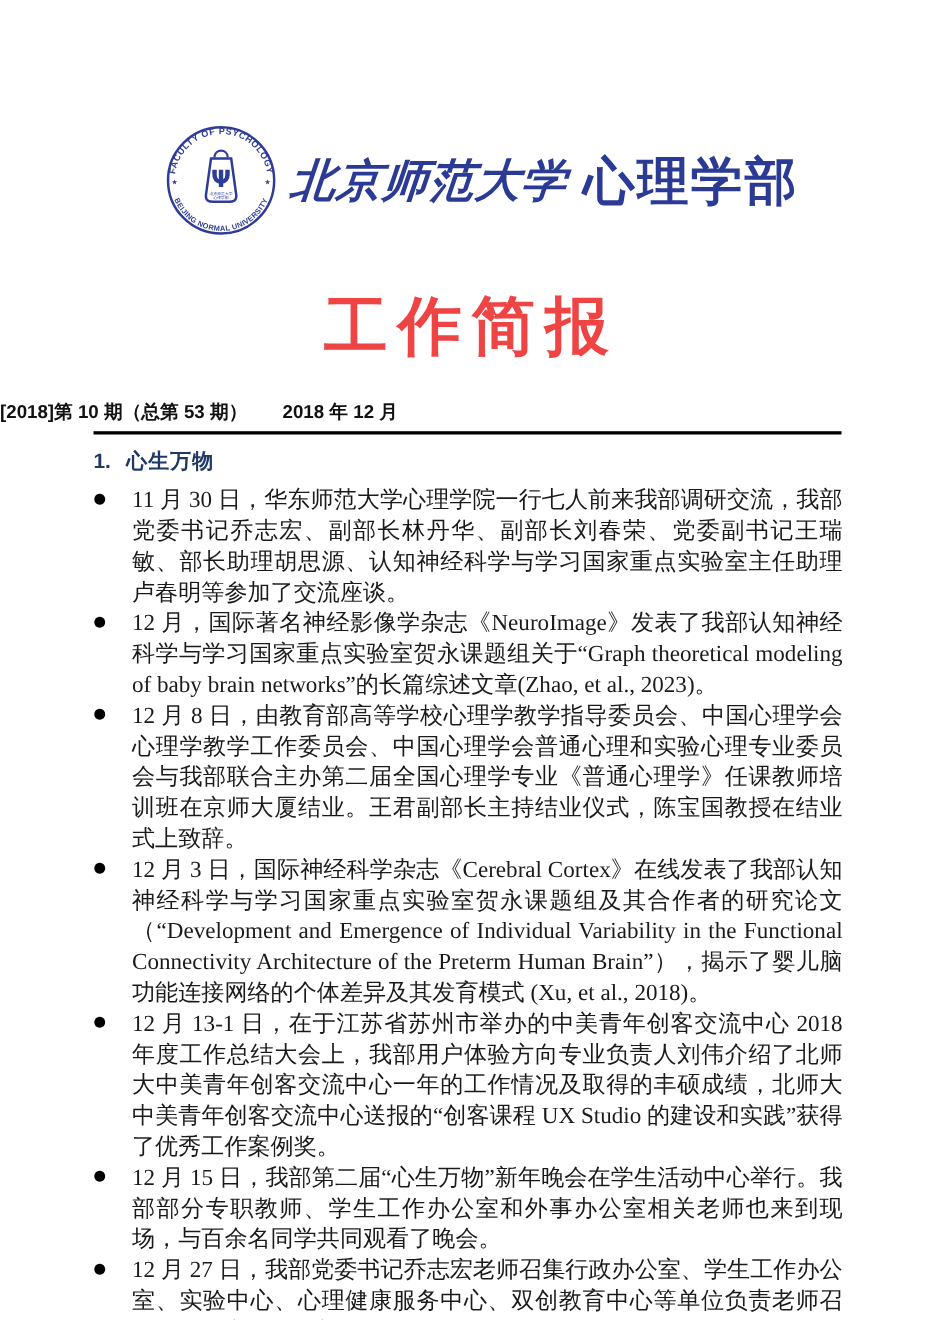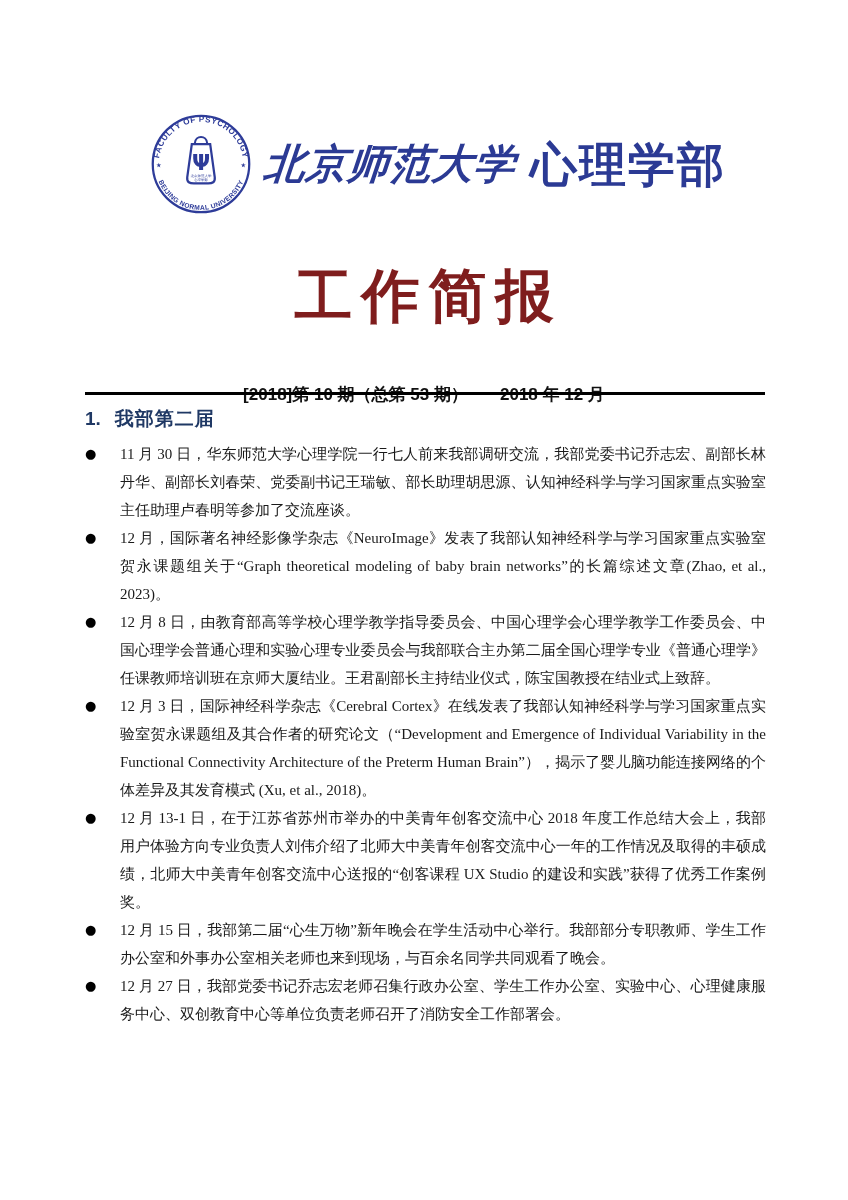--- a/index.html
+++ b/index.html
@@ -38,31 +38,30 @@
     white-space: nowrap;
     margin-left: 2px;
   }
 
   
   .doc-title {
     position: absolute; top: 258px; left: 0; width: 100%;
     text-align: center;
     font-size: 58px; font-weight: 700;
     letter-spacing: 9px; text-indent: 9px;
-    color: #7f1d1d;
+    color: #ef4444;
     font-family: "Liberation Serif", "DejaVu Serif", serif;
   }
   .issue-line {
     position: absolute; top: 363px; left: 0; width: 100%;
-    text-align: center;
+    text-align: left;
     font-size: 17px; font-weight: 700;
     font-family: "Liberation Sans", "DejaVu Sans", sans-serif;
     color: #111111;
     white-space: nowrap;
-    margin-top: 20px;
   }
   .issue-gap { display: inline-block; width: 32px; }
 
   .rule {
     position: absolute; top: 392px; left: 85px; width: 680px;
     border-top: 3px solid #000000;
   }
 
   
   .section-heading {
@@ -81,21 +80,21 @@
   }
   .news-item { display: flex; align-items: flex-start; margin: 0; }
   .bullet {
     flex: 0 0 35px; width: 35px;
     font-size: 13px; line-height: 28px;
     color: #000;
     font-family: "DejaVu Sans", sans-serif;
   }
   .news-text {
     flex: 1; margin: 0;
-    font-size: 15px; line-height: 28px;
+    font-size: 21px; line-height: 28px;
     text-align: justify;
     font-family: "Liberation Serif", "DejaVu Serif", serif;
     color: #1a1a1a;
   }
 </style>
 </head>
 <body>
 
 <div class="page">
 
@@ -129,21 +128,21 @@
   <div class="doc-title">工作简报</div>
 
   <div class="issue-line">
     <span>[2018]第 10 期（总第 53 期）</span><span class="issue-gap"></span><span>2018 年 12 月</span>
   </div>
 
   <div class="rule"></div>
 
   <div class="section-heading">
     <span class="section-number">1.</span>
-    <span class="section-title">我部第二届</span>
+    <span class="section-title">心生万物</span>
   </div>
 
   <div class="news-list">
   <div class="news-item">
     <span class="bullet">●</span>
     <p class="news-text">11 月 30 日，华东师范大学心理学院一行七人前来我部调研交流，我部党委书记乔志宏、副部长林丹华、副部长刘春荣、党委副书记王瑞敏、部长助理胡思源、认知神经科学与学习国家重点实验室主任助理卢春明等参加了交流座谈。</p>
   </div>
 
   <div class="news-item">
     <span class="bullet">●</span>

